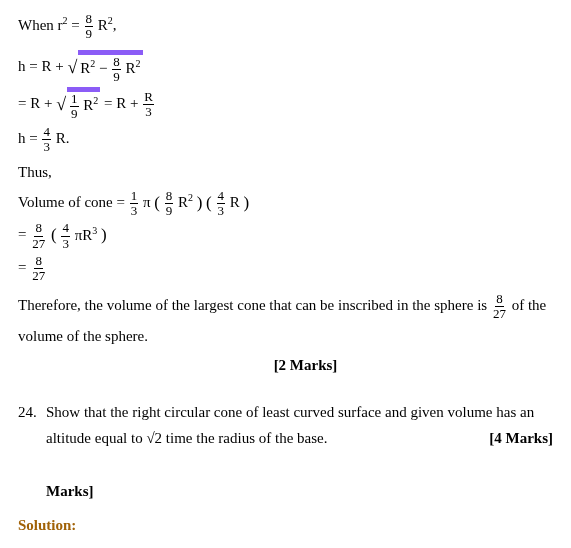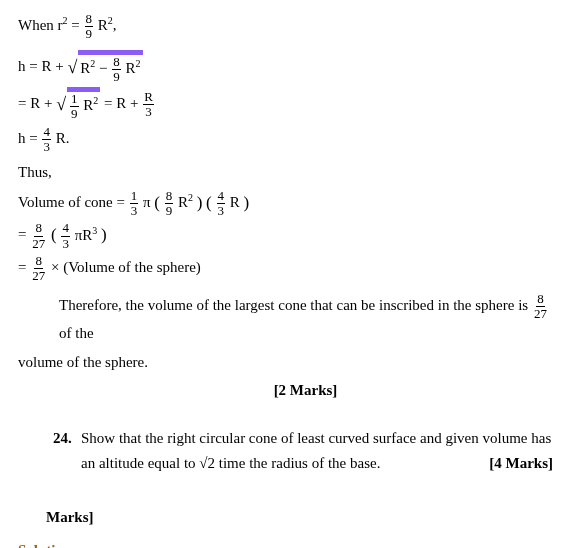--- a/index.html
+++ b/index.html
@@ -48,22 +48,21 @@
     }
     .paren { font-size: 17px; vertical-align: middle; }
     .section-break { margin-top: 18px; }
     .q-row {
       display: flex;
       align-items: flex-start;
       margin-bottom: 4px;
     }
     .q-num {
       min-width: 28px;
-      font-weight: bold;
-      margin-left: 35px;
+      font-weight: normal;
     }
     .q-text {
       flex: 1;
     }
     .q-marks {
       min-width: 40px;
       text-align: right;
       font-weight: bold;
       white-space: nowrap;
     }
@@ -167,24 +166,23 @@
     <span>πR<sup>3</sup></span>
     <span class="paren">)</span>
   </div>
 
   <div class="line" style="margin-top:2px;">
     <span>= </span>
     <span class="fraction">
       <span class="num">8</span>
       <span class="den">27</span>
     </span>
-    <span> × (Volume of the sphere)</span>
-  </div>
-
-  <div class="line" style="margin-top:8px;margin-left:41px;">
+  </div>
+
+  <div class="line" style="margin-top:8px;">
     <span>Therefore, the volume of the largest cone that can be inscribed in the sphere is </span>
     <span class="fraction">
       <span class="num">8</span>
       <span class="den">27</span>
     </span>
     <span> of the</span>
   </div>
   <div class="line">
     <span>volume of the sphere.</span>
   </div>

